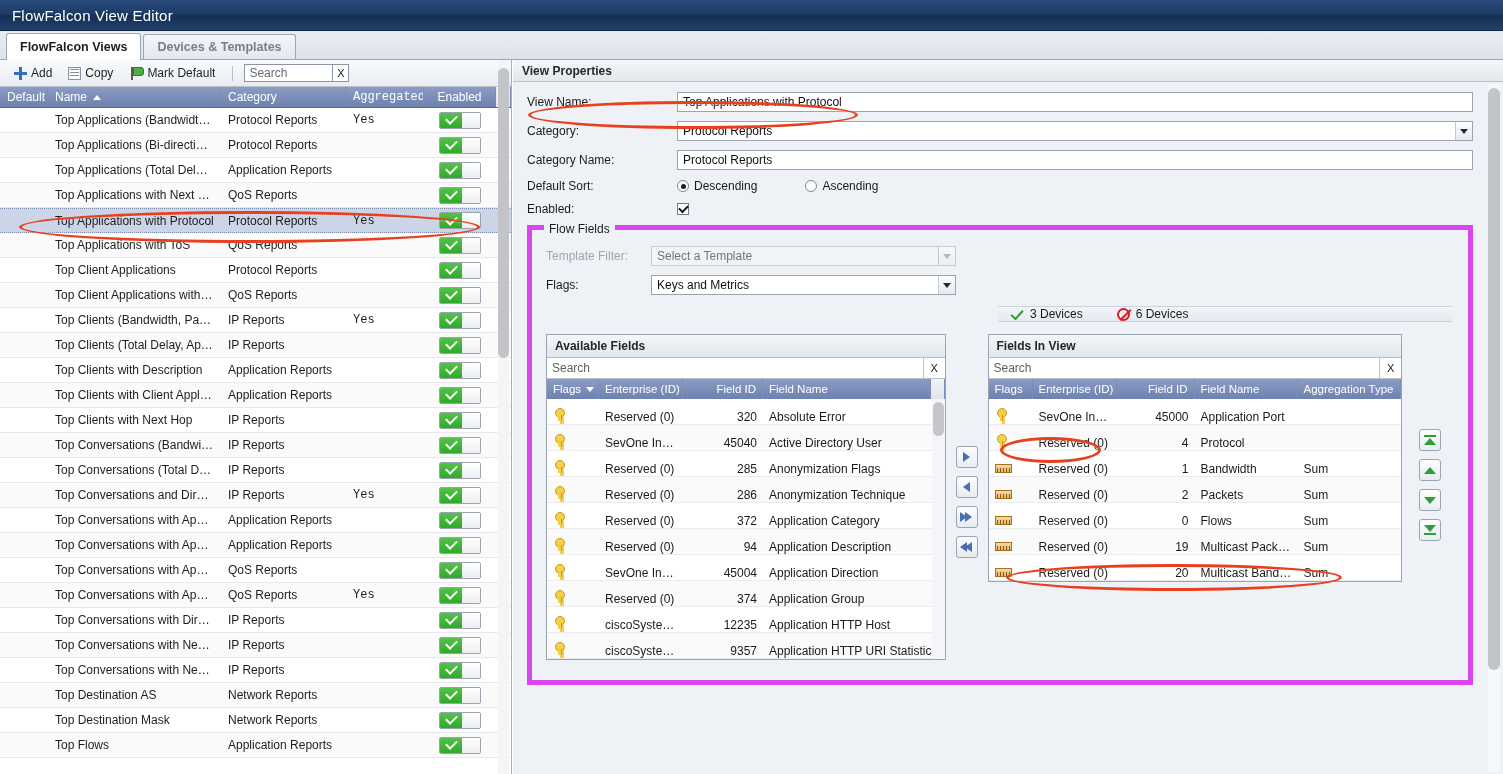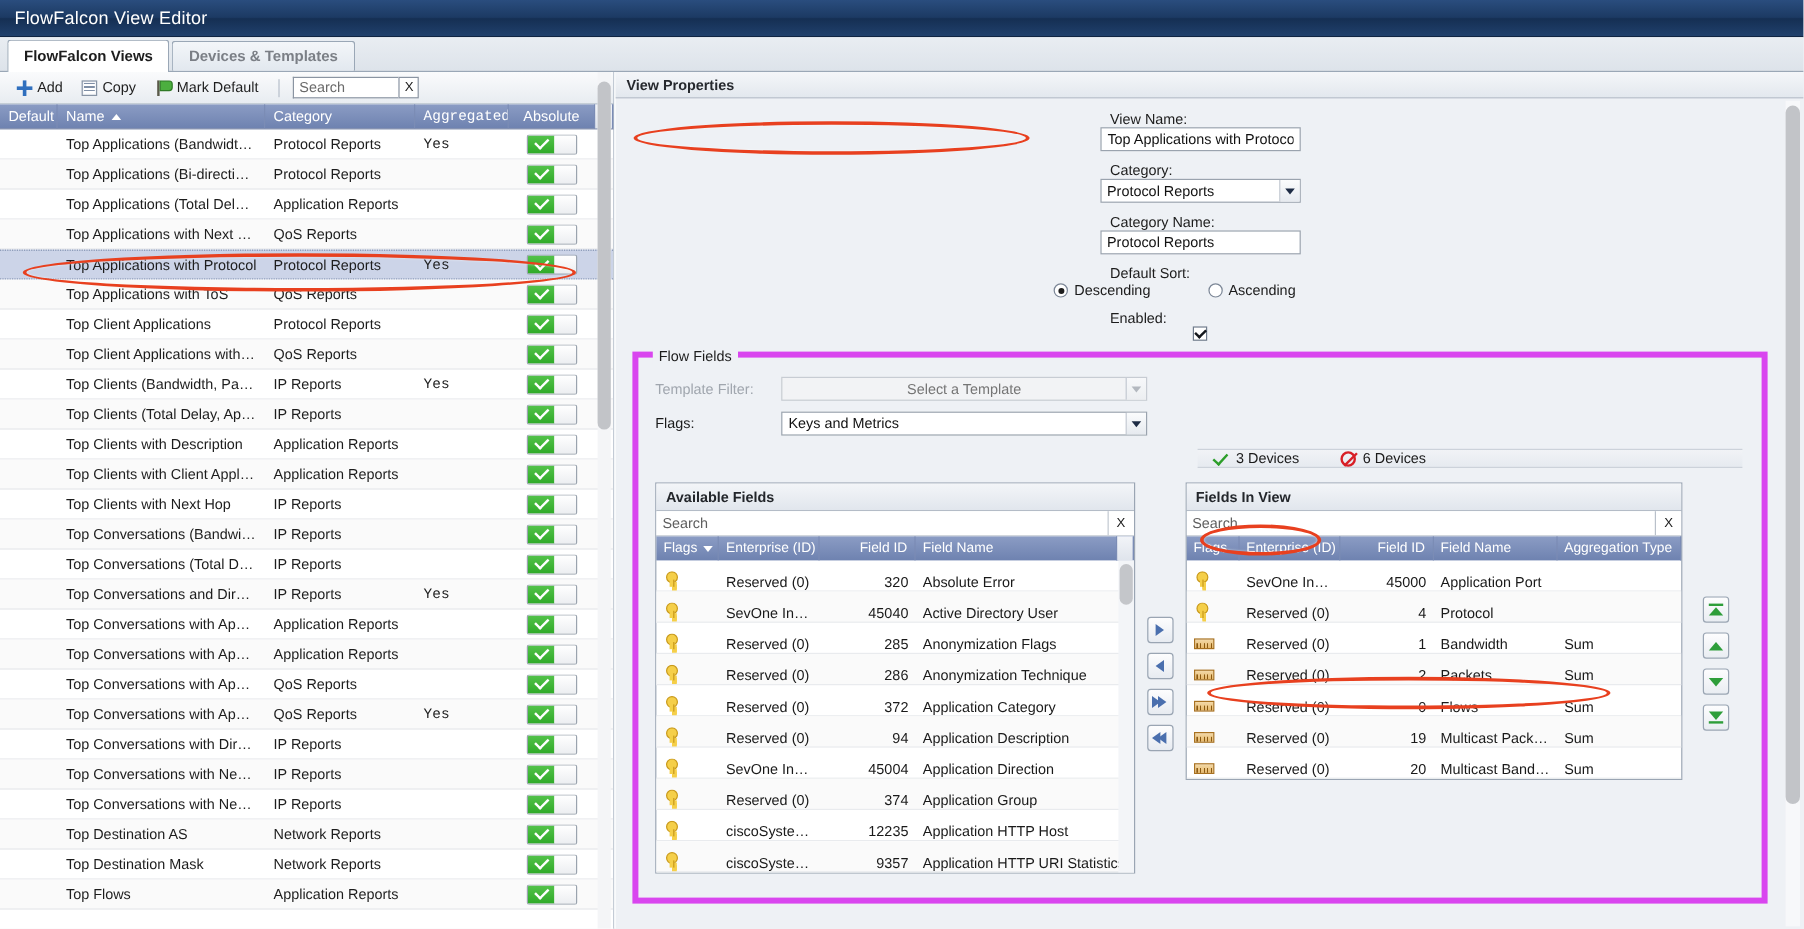--- a/index.html
+++ b/index.html
@@ -185,21 +185,21 @@
     border-left:1px solid #ffffff;
   }
   .rp-header {
     height:22px; background:linear-gradient(to bottom,#f4f6f9,#e3e8ee);
     border-bottom:1px solid #b6bfca;
     display:flex; align-items:center; padding-left:9px;
     font-size:12px; font-weight:bold; color:#26292e;
   }
   .rp-inner { position:absolute; left:0; right:16px; top:22px; bottom:0; padding:10px 14px 0 14px; }
 
-  .frow { display:flex; align-items:center; margin-bottom:9px;flex-direction:column; }
+  .frow { display:flex; align-items:center; margin-bottom:9px; }
   .flabel { width:150px; font-size:12px; color:#1c1c1c; }
   .fctl { flex:1; display:flex; align-items:center; }
   .inp {
     height:20px; border:1px solid #9aa3ae; background:#fff;
     padding:0 5px; font-size:12px; line-height:18px;
     font-family:"Liberation Sans",sans-serif; color:#111;
     width:100%;
   }
   .sel-wrap { position:relative; width:100%; }
   .sel-wrap .arrow {
@@ -240,21 +240,21 @@
     padding:0 5px; font-size:12px; color:#1c1c1c;
   }
   .ff-top { display:flex; }
   .ff-left { width:430px; }
   .ff-right { flex:1; padding-left:22px; padding-top:60px; }
 
   .ff-row { display:flex; align-items:center; margin-bottom:9px; }
   .ff-label { width:105px; font-size:12px; }
   .ff-label.dim { color:#a0a6ae; }
   .ff-ctl { width:305px; position:relative; }
-  .ff-ctl .inp.dim { color:#a9aeb5; background:#f2f3f5; border-color:#c7ccd3;text-align:center; }
+  .ff-ctl .inp.dim { color:#a9aeb5; background:#f2f3f5; border-color:#c7ccd3; }
   .ff-ctl .arrow.dim { background:linear-gradient(to bottom,#f7f8fa,#eceef1); }
   .ff-ctl .arrow.dim::after { border-top-color:#b3b8bf; }
 
   .devbar {
     background:linear-gradient(to bottom,#f1f3f6,#e6eaf0);
     border:1px solid #ccd2da; border-left:none; border-right:none;
     height:16px; display:flex; align-items:center; gap:34px; padding:0 12px;
     font-size:12px;
   }
   .devbar .dv { display:flex; align-items:center; gap:6px; }
@@ -427,21 +427,21 @@
       </div>
 
       <div class="grid-head">
         <div class="gh c-default">Default</div>
         <div class="gh c-name">
           <span>Name</span>
           <span class="sortarrow"></span>
         </div>
         <div class="gh c-cat">Category</div>
         <div class="gh c-agg">Aggregated</div>
-        <div class="gh c-en">Absolute</div>
+        <div class="gh c-en">Enabled</div>
         <div class="gh c-pad"></div>
       </div>
 
       <div class="grid-body" id="views-grid-body">
           <div class="grow">
             <div class="cell c-default"></div>
             <div class="cell c-name">Top Applications (Bandwidth, P...</div>
             <div class="cell c-cat">Protocol Reports</div>
             <div class="cell c-agg">Yes</div>
             <div class="cell c-en">

